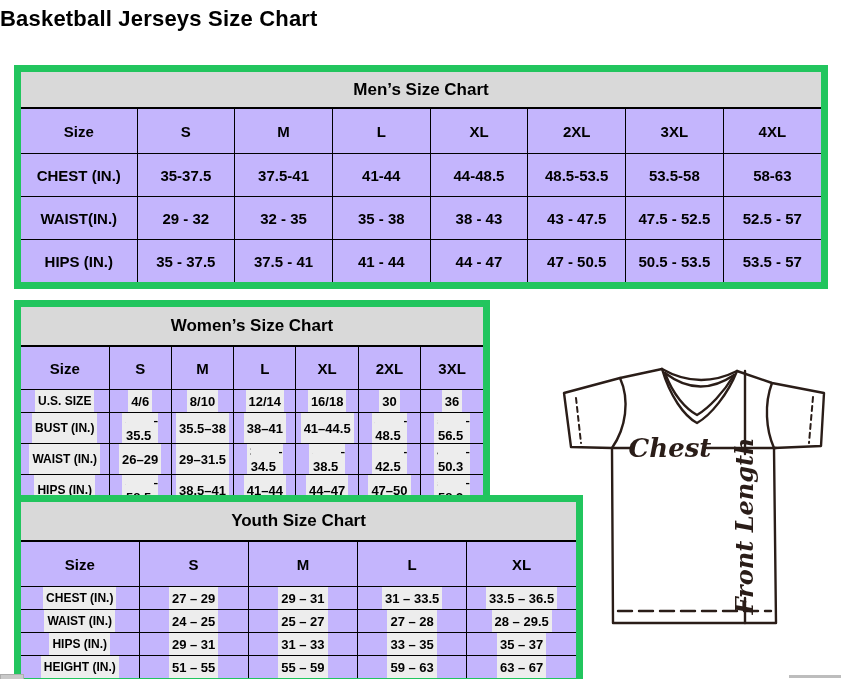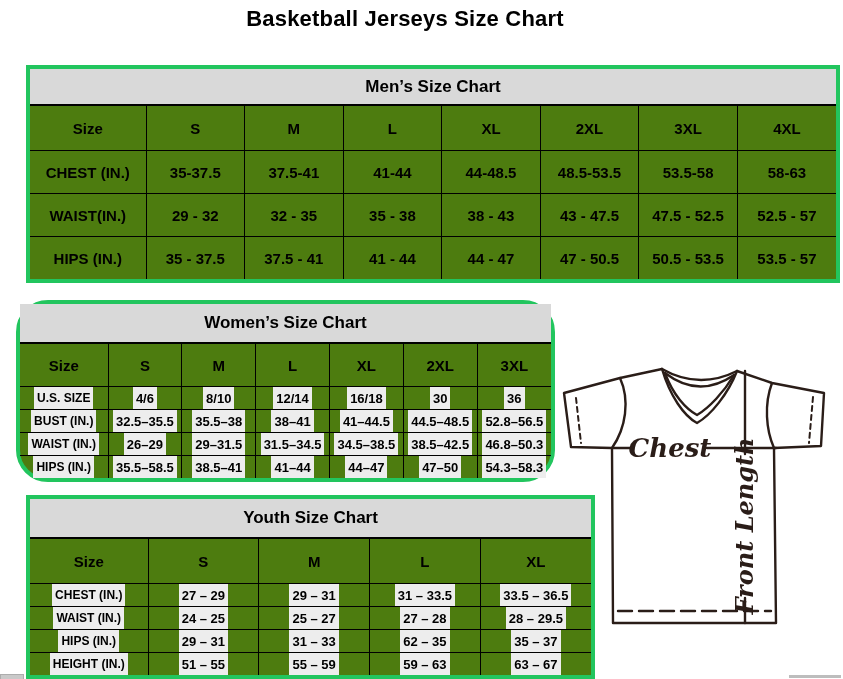--- a/index.html
+++ b/index.html
@@ -1,36 +1,36 @@
 <!DOCTYPE html>
 <html><head>
 <meta charset="utf-8">
 <style>
   html,body{margin:0;padding:0;background:#fff;}
   #stage{position:relative;width:843px;height:679px;background:#fff;overflow:hidden;
          font-family:"Liberation Sans",sans-serif;color:#000;}
-  .page-title{position:absolute;left:0;top:6px;width:810px;text-align:center;
+  .page-title{position:absolute;left:0;top:6px;width:810px;text-align:left;
               font-size:22px;font-weight:bold;letter-spacing:.2px;}
-  .panel{position:absolute;border:4px solid #22c55e;background:#4d7c0f;box-sizing:border-box;margin-left:12px;}
+  .panel{position:absolute;border:7px solid #22c55e;background:#c4b5fd;box-sizing:border-box;}
   .band{background:#d9d9d9;border-bottom:2px solid #000;font-weight:bold;
         text-align:center;font-size:17px;}
   .mens  .band{height:35px;line-height:35px;}
   .women .band{height:38px;line-height:38px;}
   .youth .band{height:38px;line-height:38px;}
   table{border-collapse:collapse;width:100%;table-layout:fixed;}
   th,td{border:1px solid #000;text-align:center;font-weight:bold;padding:0;overflow:hidden;}
   tr > :first-child{border-left:none;}
   tr > :last-child{border-right:none;text-align:center;}
   thead th{border-top:none;}
   tbody tr:last-child th, tbody tr:last-child td{border-bottom:none;}
   .mens{left:14px;top:65px;width:814px;}
   .mens col.label-col{width:116px;}
   .mens thead th{height:44px;font-size:15px;}
   .mens tbody th,.mens tbody td{height:42px;font-size:15px;}
-  .women{left:4px;top:300px;width:539px;border-radius:32px;}
+  .women{left:14px;top:300px;width:476px;}
   .women col.label-col{width:88px;}
   .women thead th{height:42px;font-size:15px;}
   .women tbody th,.women tbody td{height:22px;font-size:13px;}
   .women tbody th{font-size:12px;}
   .youth{left:14px;top:495px;width:569px;}
   .youth col.label-col{width:118px;}
   .youth thead th{height:44px;font-size:15px;}
   .youth tbody th,.youth tbody td{height:22px;font-size:13px;}
   .youth tbody th{font-size:12px;}
   .women tbody .val,.youth tbody .val{background:#ededed;padding:15px 3px;}
@@ -201,21 +201,21 @@
             <th><span class="val">WAIST (IN.)</span></th>
             <td><span class="val">24 – 25</span></td>
             <td><span class="val">25 – 27</span></td>
             <td><span class="val">27 – 28</span></td>
             <td><span class="val">28 – 29.5</span></td>
           </tr>
           <tr>
             <th><span class="val">HIPS (IN.)</span></th>
             <td><span class="val">29 – 31</span></td>
             <td><span class="val">31 – 33</span></td>
-            <td><span class="val">62 – 35</span></td>
+            <td><span class="val">33 – 35</span></td>
             <td><span class="val">35 – 37</span></td>
           </tr>
           <tr>
             <th><span class="val">HEIGHT (IN.)</span></th>
             <td><span class="val">51 – 55</span></td>
             <td><span class="val">55 – 59</span></td>
             <td><span class="val">59 – 63</span></td>
             <td><span class="val">63 – 67</span></td>
           </tr>
         </tbody>

